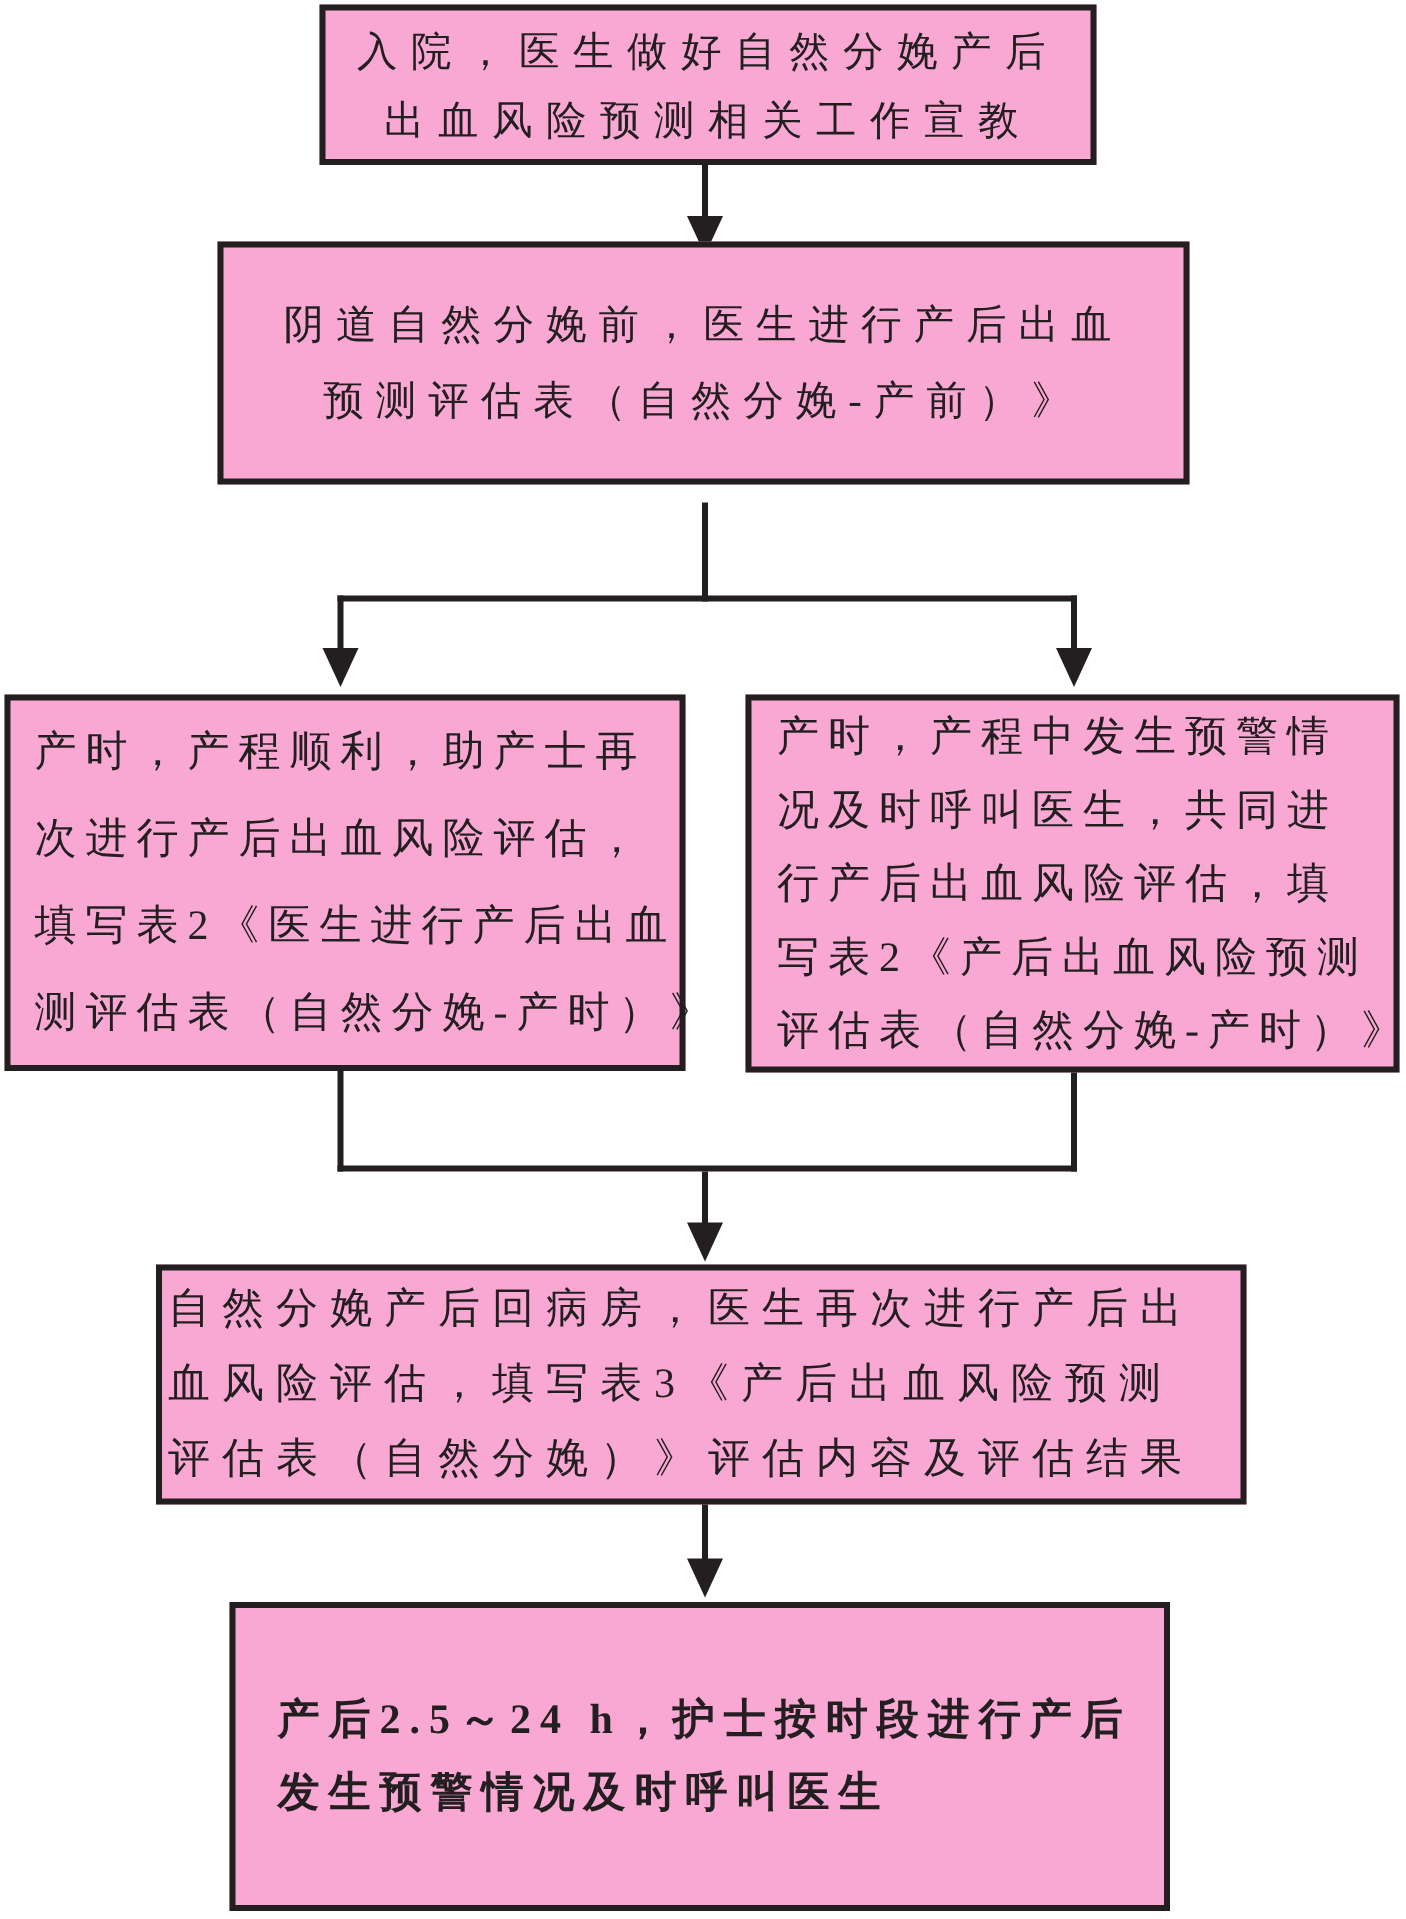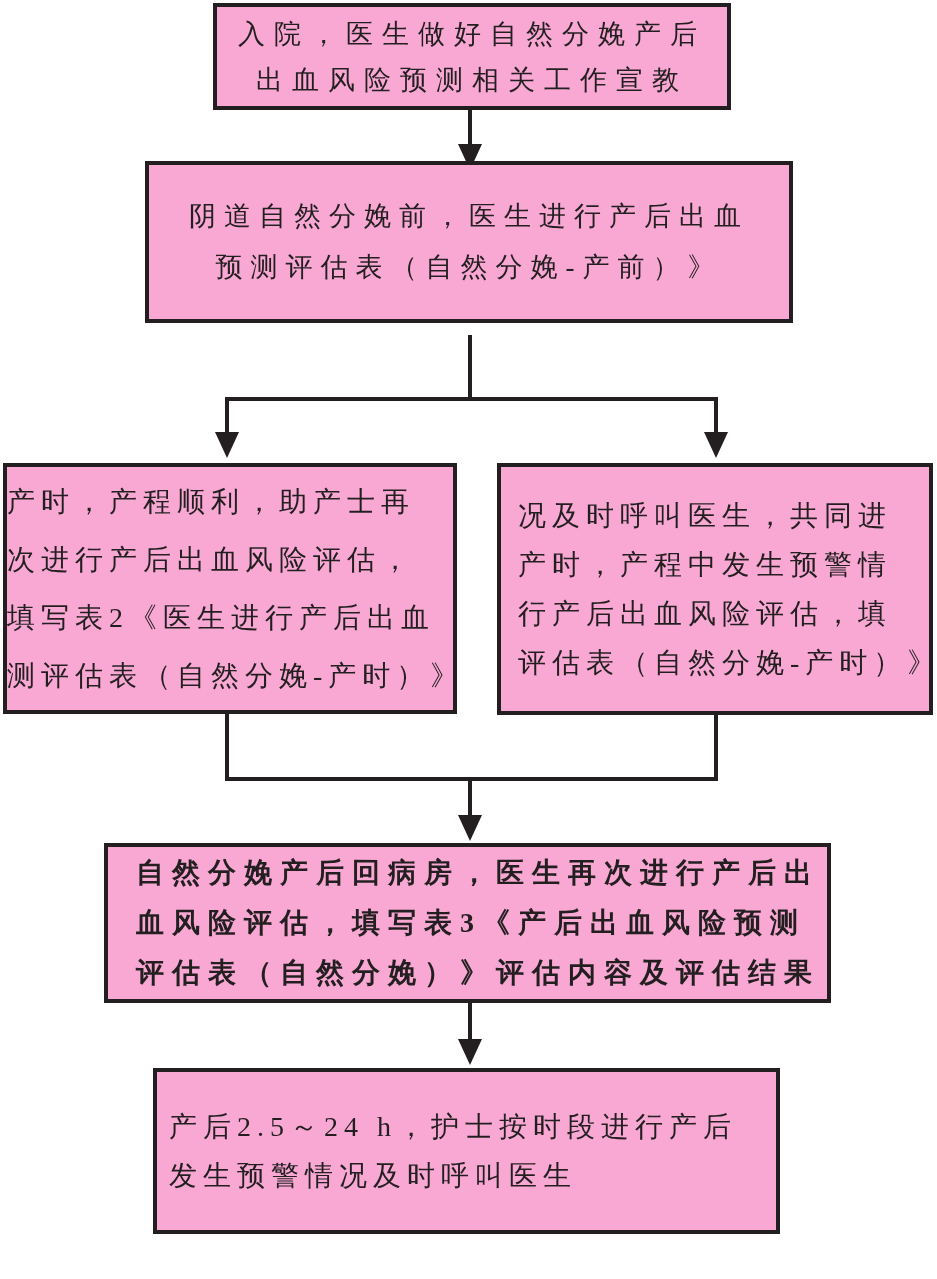--- a/index.html
+++ b/index.html
@@ -36,30 +36,30 @@
     align-items: flex-start;
     text-align: left;
   }
   
   #box1 { left: 213px; top: 3px; width: 518px; height: 107px; }
   #box1 .line { font-size: 27px; letter-spacing: 9px; line-height: 46px; }
   
   #box2 { left: 145px; top: 161px; width: 648px; height: 162px; }
   #box2 .line { font-size: 27px; letter-spacing: 8px; line-height: 51px; }
   
-  #box3l { left: 3px; top: 463px; width: 454px; height: 251px; }
+  #box3l { left: 3px; top: 463px; width: 454px; height: 251px; padding-left: 16px; }
   #box3l .line { font-size: 28px; letter-spacing: 6px; line-height: 58px; }
   
   #box3r { left: 497px; top: 463px; width: 436px; height: 252px; padding-left: 17px; }
   #box3r .line { font-size: 28px; letter-spacing: 6px; line-height: 49px; }
   
-  #box4 { left: 104px; top: 843px; width: 727px; height: 160px; padding-left: 28px; font-weight: bold; }
+  #box4 { left: 104px; top: 843px; width: 727px; height: 160px; padding-left: 4px; }
   #box4 .line { font-size: 28px; letter-spacing: 8px; line-height: 50px; }
   
-  #box5 { left: 153px; top: 1068px; width: 627px; height: 166px; padding-left: 12px; }
+  #box5 { left: 153px; top: 1068px; width: 627px; height: 206px; padding-left: 28px; font-weight: bold; }
   #box5 .line { font-size: 28px; letter-spacing: 6px; line-height: 49px; }
 
   .vline, .hline {
     position: absolute;
     background: #231f20;
   }
   .arrowhead {
     position: absolute;
     width: 0;
     height: 0;
@@ -94,23 +94,24 @@
   <div class="arrowhead" style="left:704px; top:432px;"></div>
 
   <div class="box leftish" id="box3l">
     <div class="line">产时，产程顺利，助产士再</div>
     <div class="line">次进行产后出血风险评估，</div>
     <div class="line">填写表2《医生进行产后出血</div>
     <div class="line">测评估表（自然分娩-产时）》</div>
   </div>
 
   <div class="box leftish" id="box3r">
+    <div class="line">产时，产程中发生预警情</div>
     <div class="line">况及时呼叫医生，共同进</div>
-    <div class="line">产时，产程中发生预警情</div>
     <div class="line">行产后出血风险评估，填</div>
+    <div class="line">写表2《产后出血风险预测</div>
     <div class="line">评估表（自然分娩-产时）》</div>
   </div>
 
   <div class="vline" style="left:225px; top:714px; width:4px; height:67px;"></div>
   <div class="vline" style="left:714px; top:715px; width:4px; height:66px;"></div>
   <div class="hline" style="left:225px; top:777px; width:493px; height:4px;"></div>
   <div class="vline" style="left:468px; top:781px; width:4px; height:36px;"></div>
   <div class="arrowhead" style="left:458px; top:815px;"></div>
 
   <div class="box leftish" id="box4">

